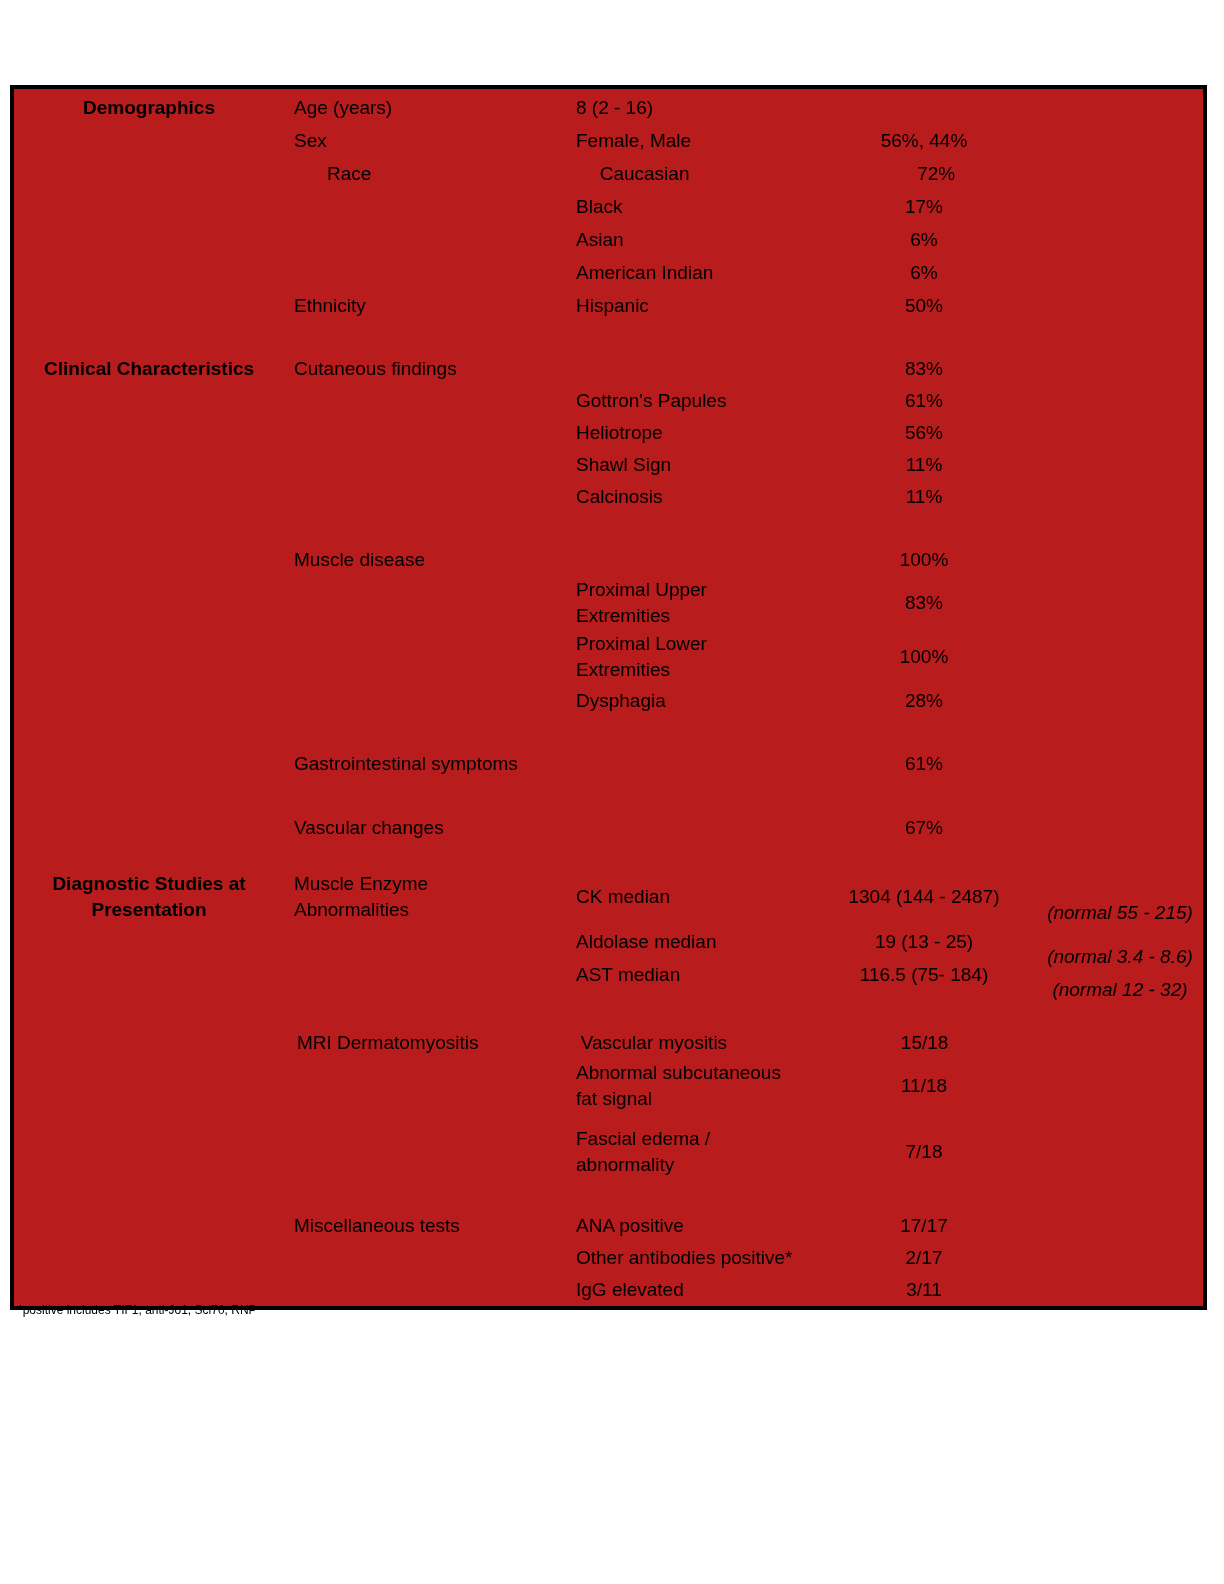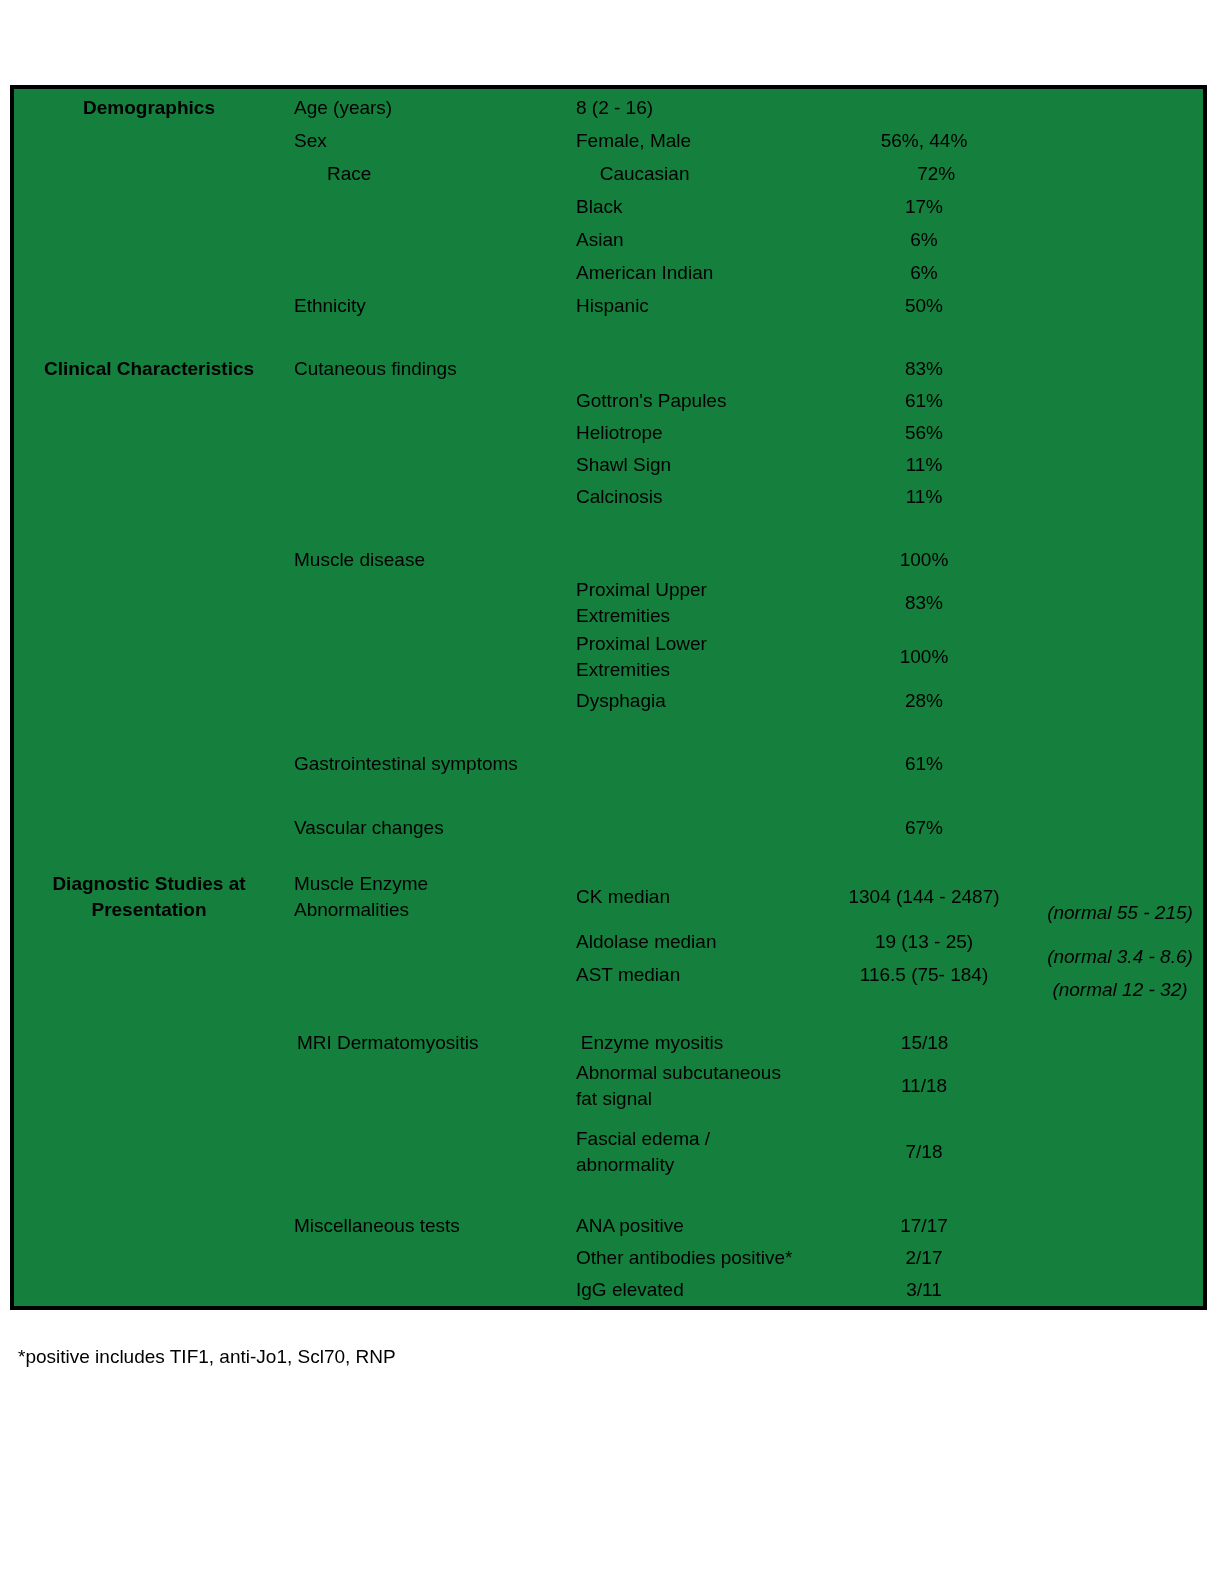--- a/index.html
+++ b/index.html
@@ -8,39 +8,39 @@
     width: 1224px; height: 1584px;
     position: relative;
     font-family: "Liberation Sans", sans-serif;
     color: #000000;
   }
   .table-box {
     position: absolute;
     left: 10px; top: 85px;
     width: 1197px; height: 1225px;
     border: 4px solid #000000;
-    background: #15803d;
+    background: #b91c1c;
     padding-top: 2px;
     overflow: hidden;
   }
   .row { display: flex; align-items: center; }
   .cell {
     font-size: 19px;
     line-height: 26px;
     white-space: pre-line;
   }
   .cell.section  { width: 270px; text-align: center; font-weight: bold; }
   .cell.category { width: 292px; padding-left: 10px; }
   .cell.item     { width: 232px; }
   .cell.value    { width: 232px; text-align: center; }
   .cell.note     { width: 160px; text-align: center; font-style: italic; margin-top: 31px; }
   .footnote {
     position: absolute;
-    left: 18px; top: 1344px;
-    font-size: 19px;
+    left: 18px; top: 1297px;
+    font-size: 12px;
     line-height: 26px;
     text-align: center;
   }
 </style>
 </head>
 <body>
 
 <div class="table-box">
   <div>
       <div class="row" style="height: 33px;">
@@ -196,21 +196,21 @@
         <div class="cell section"></div>
         <div class="cell category"></div>
         <div class="cell item">AST median</div>
         <div class="cell value">116.5 (75- 184)</div>
         <div class="cell note">(normal 12 - 32)</div>
       </div>
       <div class="row" style="height: 35px;"></div>
       <div class="row" style="height: 33px; gap: 27px;">
         <div class="cell section"></div>
         <div class="cell category">MRI Dermatomyositis</div>
-        <div class="cell item">Enzyme myositis</div>
+        <div class="cell item">Vascular myositis</div>
         <div class="cell value">15/18</div>
         <div class="cell note"></div>
       </div>
       <div class="row" style="height: 54px;">
         <div class="cell section"></div>
         <div class="cell category"></div>
         <div class="cell item">Abnormal subcutaneous
 fat signal</div>
         <div class="cell value">11/18</div>
         <div class="cell note"></div>

